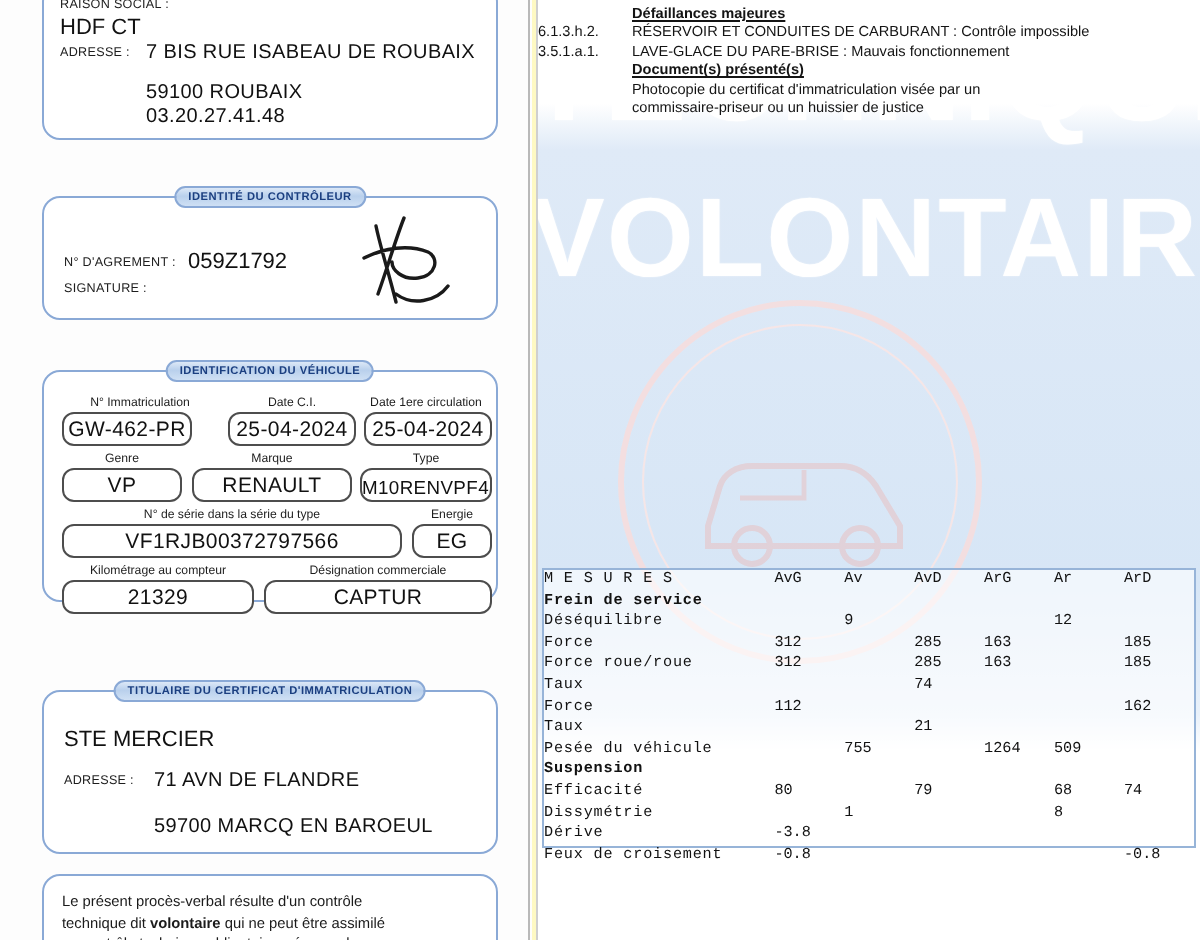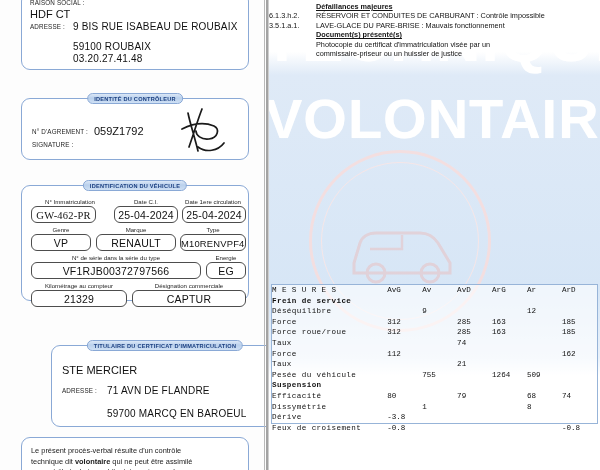--- a/index.html
+++ b/index.html
@@ -2,21 +2,21 @@
 <html><head>
 <meta charset="utf-8">
 <style>
   html,body{margin:0;padding:0;}
   body{
     width:600px;height:470px;overflow:hidden;
     background:#ffffff;
     font-family:"Liberation Sans", sans-serif;
     -webkit-font-smoothing:antialiased;
   }
-  .page{position:relative;width:600px;height:470px;overflow:hidden;background:#a3a3a3;}
+  .page{position:relative;width:600px;height:470px;overflow:hidden;background:#fef9c3;}
 
   
   .left-col{
     position:absolute;left:0;top:0;width:266px;height:470px;
     background:#fdfdfd;overflow:hidden;
   }
   .divider-v{
     position:absolute;left:264px;top:0;width:1px;height:470px;
     background:#b9b9b9;
   }
@@ -57,21 +57,21 @@
   #card-etab{ left:21px; top:-8px; width:228px; height:78px; }
   #card-etab .row{ position:absolute; white-space:nowrap;}
 
   
   #card-ctrl{ left:21px; top:98px; width:228px; height:62px; }
 
   
   #card-veh{ left:21px; top:185px; width:228px; height:116px; }
 
   
-  #card-tit{ left:21px; top:345px; width:228px; height:82px;margin-left:30px; }
+  #card-tit{ left:21px; top:345px; width:228px; height:82px; }
 
   
   #card-legal{ left:21px; top:437px; width:228px; height:60px; }
 
   
   .pill{
     position:absolute;
     border:1px solid #4d4d4d;
     border-radius:6px;
     background:#fff;
@@ -194,40 +194,40 @@
 <body>
 
 <div class="page">
 
   <div class="left-col">
 
     <div class="card" id="card-etab">
       <div class="row lbl" style="left:8px;top:6px;">RAISON SOCIAL :</div>
       <div class="row val-lg" style="left:8px;top:15px;">HDF CT</div>
       <div class="row lbl" style="left:8px;top:30px;">ADRESSE :</div>
-      <div class="row val" style="left:51px;top:28px;">9 BIS RUE ISABEAU DE ROUBAIX</div>
+      <div class="row val" style="left:51px;top:28px;">7 BIS RUE ISABEAU DE ROUBAIX</div>
       <div class="row val" style="left:51px;top:48px;">59100 ROUBAIX</div>
       <div class="row val" style="left:51px;top:60px;text-align:right;">03.20.27.41.48</div>
     </div>
 
     <div class="card" id="card-ctrl">
       <div class="card-hdr">IDENTITÉ DU CONTRÔLEUR</div>
       <div class="lbl" style="position:absolute;left:10px;top:29px;">N° D'AGREMENT :</div>
       <div class="val-lg" style="position:absolute;left:72px;top:26px;">059Z1792</div>
       <div class="lbl" style="position:absolute;left:10px;top:42px;">SIGNATURE :</div>
       <svg class="sig" viewBox="0 0 62 50">
         <path d="M20 6 C22 16, 26 28, 30 44 M34 2 C30 12, 26 26, 21 40 M14 22 C24 17, 36 15, 46 19 C52 22, 50 31, 41 32 C33 33, 28 28, 28 24 M30 40 C38 46, 50 44, 56 36" fill="none" stroke="#1a1a1a" stroke-width="1.7" stroke-linecap="round"></path>
       </svg>
     </div>
 
     <div class="card" id="card-veh">
       <div class="card-hdr">IDENTIFICATION DU VÉHICULE</div>
 
       <div class="caption" style="left:8px;top:12px;width:80px;">N° Immatriculation</div>
-      <div class="pill" style="left:9px;top:20px;width:65px;height:17px;line-height:17px;font-family:Liberation Serif, serif;">
+      <div class="pill" style="left:9px;top:20px;width:65px;height:17px;line-height:17px;">
         <span class="pv">GW-462-PR</span>
       </div>
 
       <div class="caption" style="left:93px;top:12px;width:62px;">Date C.I.</div>
       <div class="pill" style="left:92px;top:20px;width:64px;height:17px;line-height:17px;">
         <span class="pv">25-04-2024</span>
       </div>
 
       <div class="caption" style="left:158px;top:12px;width:66px;">Date 1ere circulation</div>
       <div class="pill" style="left:160px;top:20px;width:64px;height:17px;line-height:17px;">

